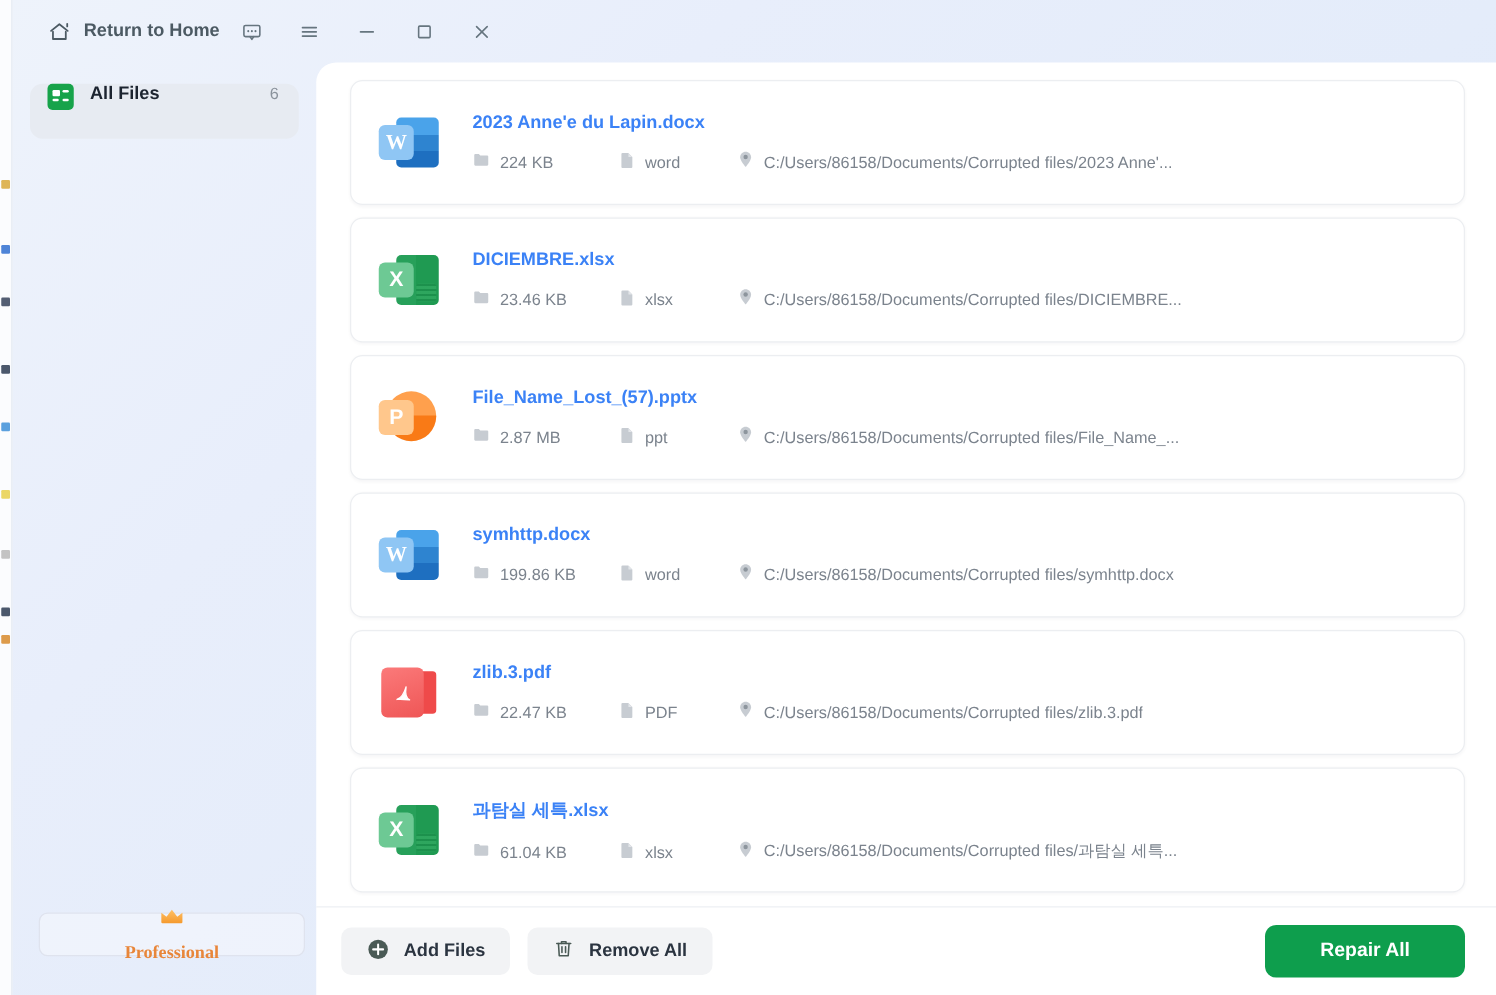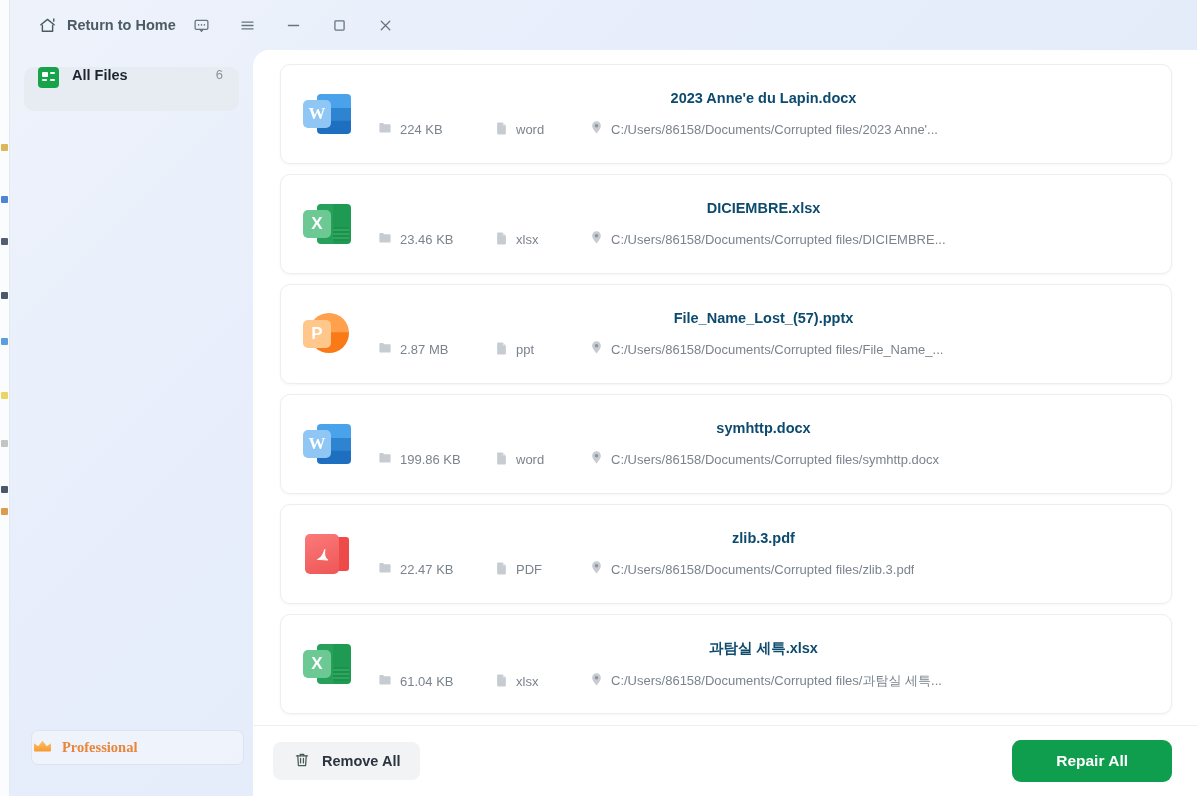--- a/index.html
+++ b/index.html
@@ -64,21 +64,21 @@
     background: #fff; border-radius: 1px;
     box-shadow: -8px 7px 0 0 #fff, 0px 7px 0 0 #fff;
   }
   .nav-label { flex: 1; font-size: 14.5px; font-weight: 700; color: #1c2430; }
   .nav-count { font-size: 13px; color: #8a929c; font-weight: 400; }
 
   .pro-btn {
     position: absolute; left: 21px; bottom: 31px; width: 213px; height: 35px;
     border: 1px solid #dfe3ee; border-radius: 7px;
     background: rgba(255,255,255,.35);
-    display: flex; align-items: center; justify-content: flex-start; gap: 9px;
+    display: flex; align-items: center; justify-content: center; gap: 9px; flex-direction: column;
   }
   .pro-label { color: #e8863a; font-size: 14.5px; font-weight: 600;
                font-family: "Liberation Serif", serif; }
 
   
   .panel {
     position: absolute; left: 253px; top: 50px; right: 0; bottom: 0;
     background: #fff; border-top-left-radius: 16px;
     display: flex; flex-direction: column;
   }
@@ -87,22 +87,22 @@
   }
   .file-card {
     height: 100px; margin-bottom: 10px; background: #fff;
     border: 1px solid #eceef1; border-radius: 10px;
     box-shadow: 0 1px 3px rgba(20,30,50,.045);
     display: flex; align-items: center; padding: 0 22px 0 22px;
   }
   .file-icon { width: 48px; height: 48px; flex: 0 0 auto; margin-right: 27px; position: relative; }
   .file-body { flex: 1; min-width: 0; }
   .file-name {
-    font-size: 14.5px; font-weight: 700; color: #0c4a6e; margin-bottom: 14px;
-    white-space: nowrap; overflow: hidden; text-overflow: ellipsis; text-align: center;
+    font-size: 14.5px; font-weight: 700; color: #3b82f6; margin-bottom: 14px;
+    white-space: nowrap; overflow: hidden; text-overflow: ellipsis;
   }
   .file-meta { display: flex; align-items: flex-end; font-size: 13px; color: #7b838d; }
   .meta-cell { display: flex; align-items: center; gap: 8px; }
   .meta-size { width: 117px; }
   .meta-type { width: 95px; }
   .meta-path  { min-width: 0; }
   .meta-path .txt {
     white-space: nowrap; overflow: hidden; text-overflow: ellipsis; display: block;
   }
 
@@ -427,20 +427,29 @@
   <circle cx="7" cy="6" r="1.9" fill="#8d959d"></circle>
                 </svg></span>
           <span class="txt">C:/Users/86158/Documents/Corrupted files/과탐실 세특...</span>
         </span>
       </div>
     </div>
   </div>
     </div>
 
   <div class="footer">
+    <button class="ghost-btn">
+      <span>
+        <svg width="19" height="19" viewBox="0 0 20 20">
+          <circle cx="10" cy="10" r="8.2" fill="#4a5a55"></circle>
+          <path d="M10 5.8v8.4M5.8 10h8.4" stroke="#fff" stroke-width="1.7" stroke-linecap="round"></path>
+        </svg>
+      </span>
+      <span>Add Files</span>
+    </button>
 
     <button class="ghost-btn">
       <span>
         <svg width="18" height="18" viewBox="0 0 20 20" fill="none" stroke="#4a5a55" stroke-width="1.4" stroke-linecap="round" stroke-linejoin="round">
           <path d="M3.8 5.3h12.4"></path>
           <path d="M8 5.3V3.8h4v1.5"></path>
           <path d="M5.3 5.3 6 16.2h8l.7-10.9"></path>
           <path d="M8.4 8.3v5M11.6 8.3v5"></path>
         </svg>
       </span>

